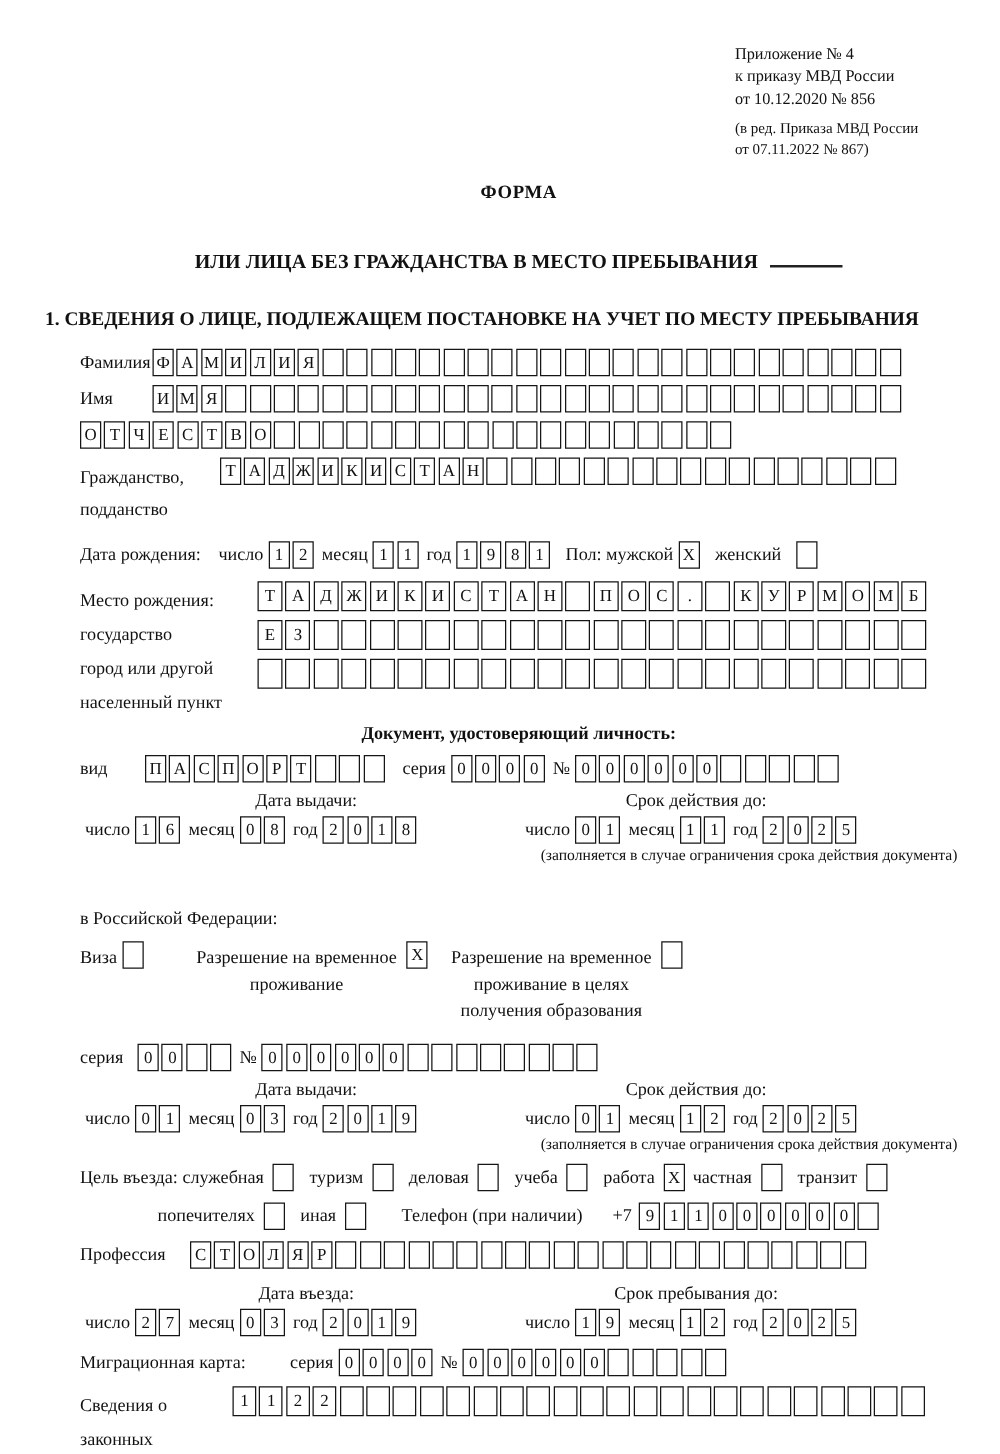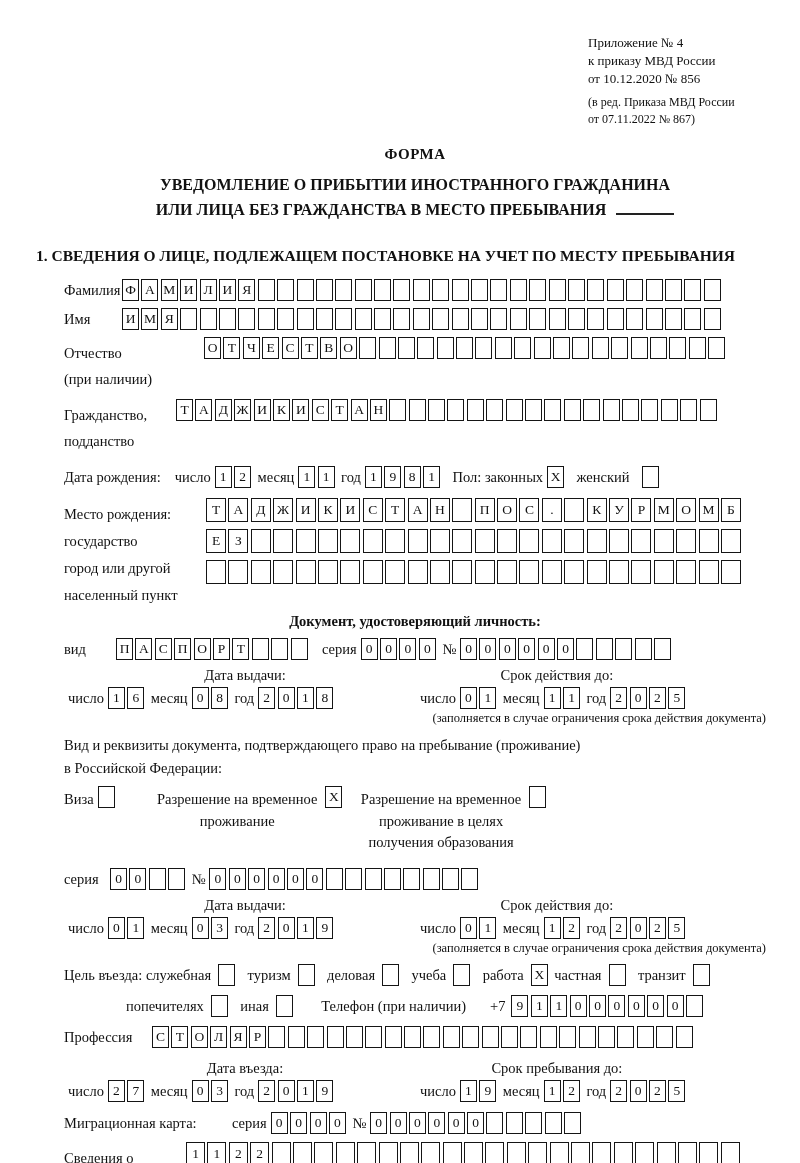--- a/index.html
+++ b/index.html
@@ -58,21 +58,21 @@
     <div class="pre">Приложение № 4
 к приказу МВД России
 от 10.12.2020 № 856</div>
     <div class="pre edition">(в ред. Приказа МВД России
 от 07.11.2022 № 867)</div>
   </div>
 
   <div class="forma">ФОРМА</div>
 
   <div class="title">
-    <span>УВЕДОМЛЕНИЕ О ПРИБЫТИИ ИНОСТРАННОГО ГРАЖДАНИНА</span><br>
+    <br>
     <span>ИЛИ ЛИЦА БЕЗ ГРАЖДАНСТВА В МЕСТО ПРЕБЫВАНИЯ</span><span class="uline"></span>
   </div>
 
   <div class="sec1">1. СВЕДЕНИЯ О ЛИЦЕ, ПОДЛЕЖАЩЕМ ПОСТАНОВКЕ НА УЧЕТ ПО МЕСТУ ПРЕБЫВАНИЯ</div>
 
   <div class="row">
     <span class="lbl" style="width:58px">Фамилия</span>
     <span class="boxes">
         <span class="cell">Ф</span>
         <span class="cell">А</span>
@@ -139,22 +139,20 @@
         <span class="cell"></span>
         <span class="cell"></span>
         <span class="cell"></span>
         <span class="cell"></span>
         <span class="cell"></span>
         <span class="cell"></span>
       </span>
   </div>
 
   <div class="row">
-    <span class="lbl pre" style="width:140px;line-height:1.8">Отчество
-(при наличии)</span>
     <span class="boxes">
         <span class="cell">О</span>
         <span class="cell">Т</span>
         <span class="cell">Ч</span>
         <span class="cell">Е</span>
         <span class="cell">С</span>
         <span class="cell">Т</span>
         <span class="cell">В</span>
         <span class="cell">О</span>
         <span class="cell"></span>
@@ -226,21 +224,21 @@
         <span class="cell">1</span>
         <span class="cell">1</span>
       </span>
     <span class="t">год</span>
     <span class="boxes">
         <span class="cell">1</span>
         <span class="cell">9</span>
         <span class="cell">8</span>
         <span class="cell">1</span>
       </span>
-    <span class="t" style="padding-left:10px">Пол: законных</span>
+    <span class="t" style="padding-left:10px">Пол: мужской</span>
     <span class="boxes">
         <span class="cell">X</span>
       </span>
     <span class="t" style="padding-left:10px">женский</span>
     <span class="boxes" style="margin-left:8px">
         <span class="cell"></span>
       </span>
   </div>
 
   <div class="row" style="margin-bottom:4px">
@@ -411,21 +409,21 @@
             <span class="cell">0</span>
             <span class="cell">2</span>
             <span class="cell">5</span>
           </span>
       </div>
     </div>
   </div>
   <div class="note">(заполняется в случае ограничения срока действия документа)</div>
 
   <div class="resid">
-    <span>Вид и реквизиты документа, подтверждающего право на пребывание (проживание)</span><br>
+    <br>
     <span>в Российской Федерации:</span>
   </div>
 
   <div class="cbrow">
     <div class="opt">
       <span class="olabel">Виза</span>
       <span class="boxes" style="margin-left:4px">
           <span class="cell"></span>
         </span>
     </div>

